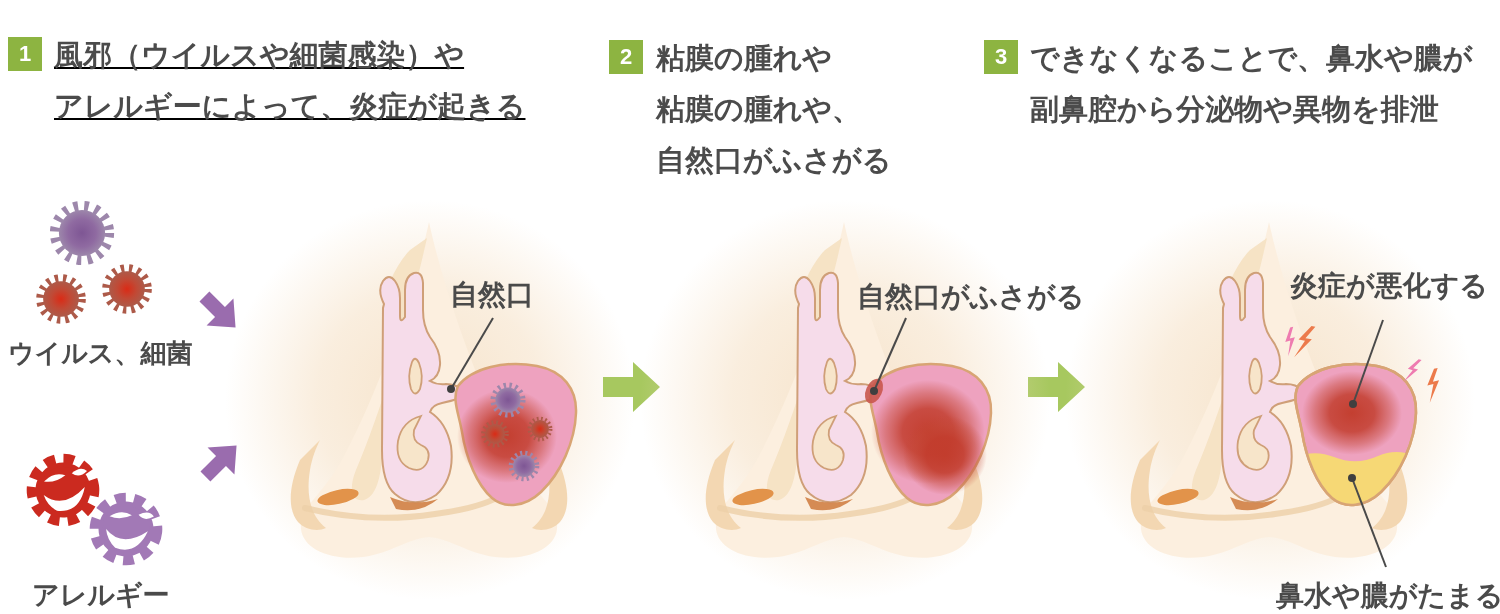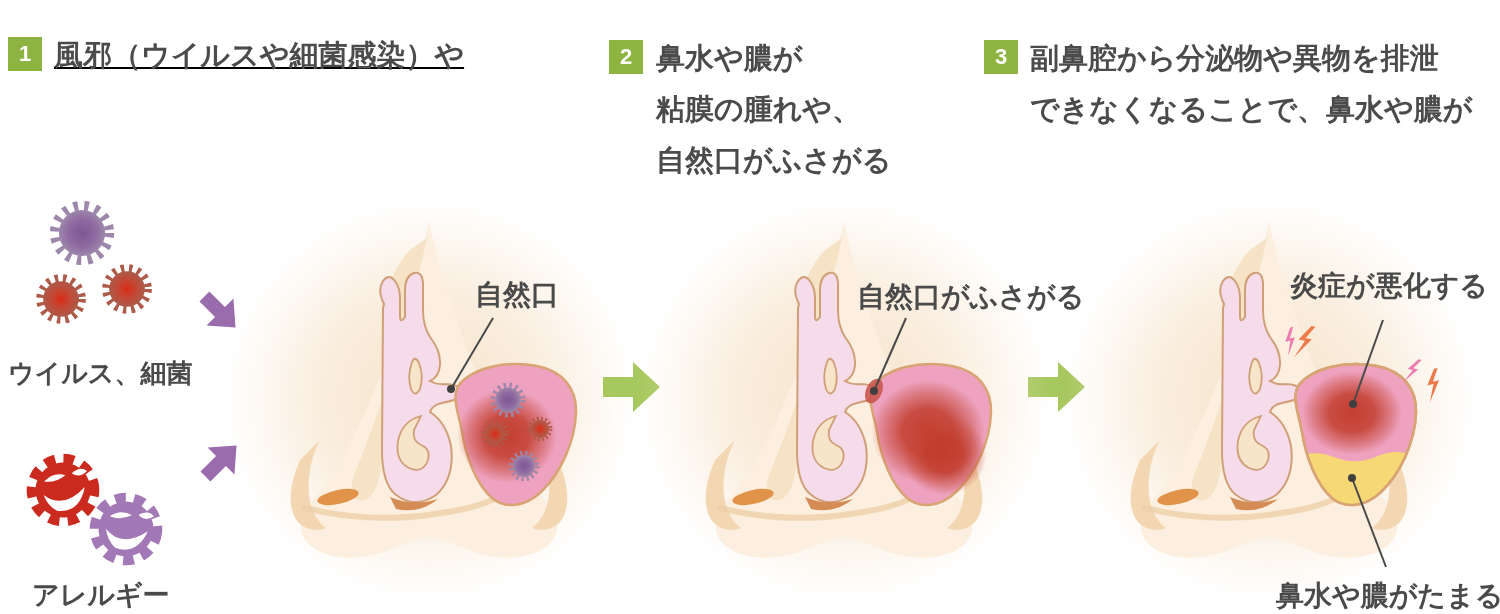--- a/index.html
+++ b/index.html
@@ -170,40 +170,41 @@
       <circle cx="1353" cy="404" r="4"></circle>
       <circle cx="1352" cy="478" r="4"></circle>
     </g>
   </g>
 </svg>
 
 <div class="step">
   <div class="badge" style="left:8px;top:37px;">1</div>
   <div class="step-lines" style="left:54px;top:30px;text-decoration:underline;">
     <div class="step-line">風邪（ウイルスや細菌感染）や</div>
+    <div class="step-line">アレルギーによって、炎症が起きる</div>
   </div>
 </div>
 
 <div class="step">
   <div class="badge" style="left:609px;top:40px;">2</div>
   <div class="step-lines" style="left:656px;top:33px;">
-    <div class="step-line">鼻水や膿が</div>
+    <div class="step-line">粘膜の腫れや</div>
     <div class="step-line">粘膜の腫れや、</div>
     <div class="step-line">自然口がふさがる</div>
   </div>
 </div>
 
 <div class="step">
   <div class="badge" style="left:984px;top:40px;">3</div>
   <div class="step-lines" style="left:1030px;top:33px;">
+    <div class="step-line">できなくなることで、鼻水や膿が</div>
     <div class="step-line">副鼻腔から分泌物や異物を排泄</div>
-    <div class="step-line">できなくなることで、鼻水や膿が</div>
   </div>
 </div>
 
-<div class="dlabel f26" style="left:8px;top:336px;margin-top:20px;">ウイルス、細菌</div>
+<div class="dlabel f26" style="left:8px;top:336px;">ウイルス、細菌</div>
 <div class="dlabel f27" style="left:32px;top:577px;">アレルギー</div>
-<div class="dlabel f28" style="left:450px;top:276px;margin-left:25px;">自然口</div>
+<div class="dlabel f28" style="left:450px;top:276px;">自然口</div>
 <div class="dlabel f28" style="left:857px;top:278px;">自然口がふさがる</div>
 <div class="dlabel f28" style="left:1290px;top:267px;">炎症が悪化する</div>
 <div class="dlabel f28" style="left:1276px;top:577px;">鼻水や膿がたまる</div>
 
 </div>
 
 </body></html>

